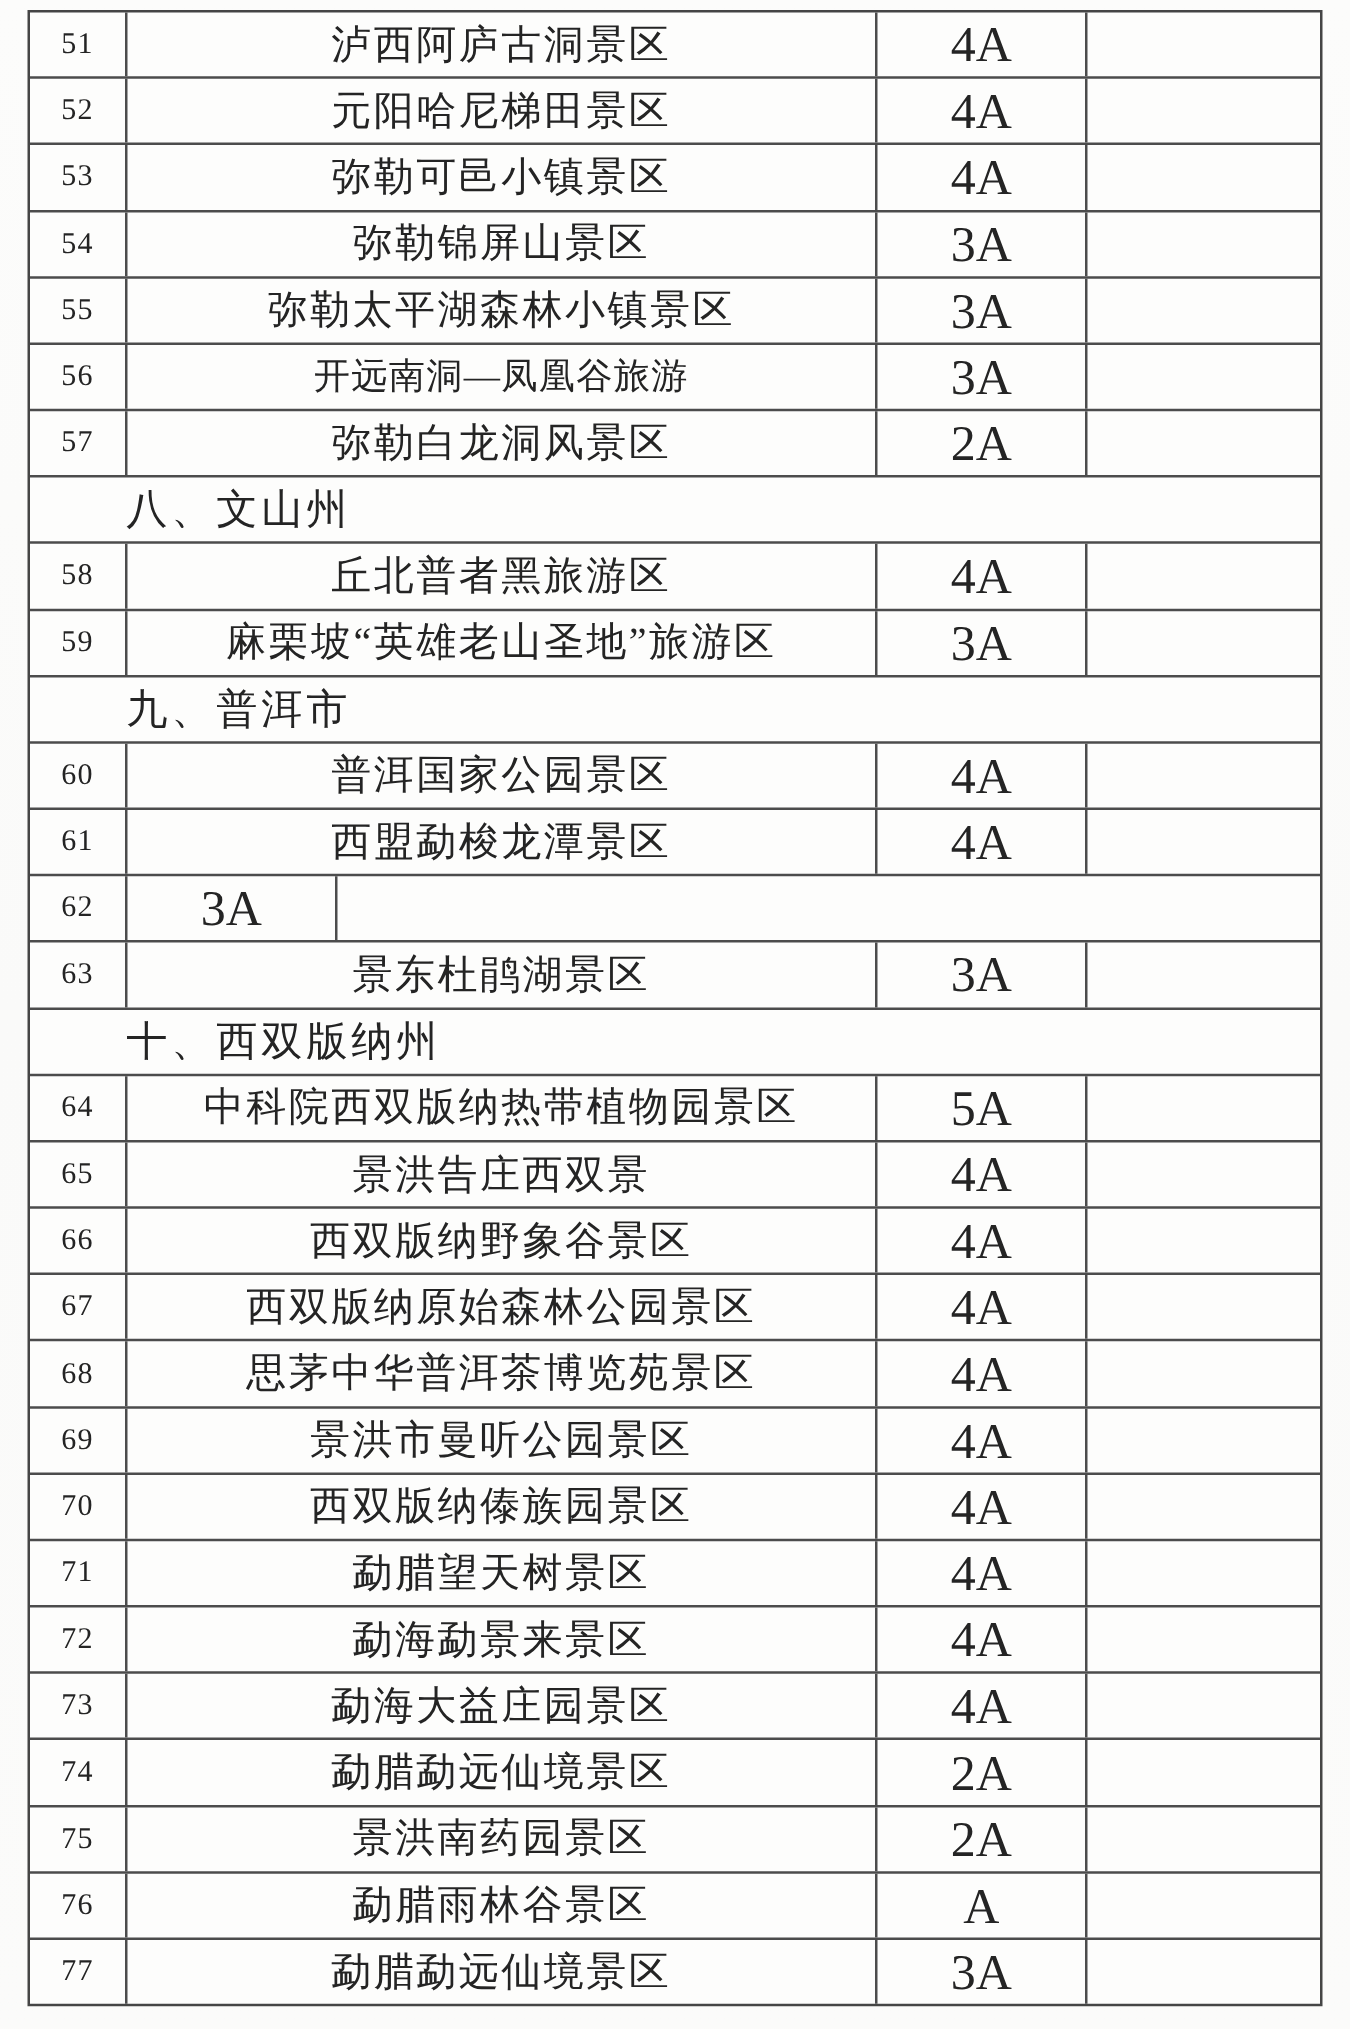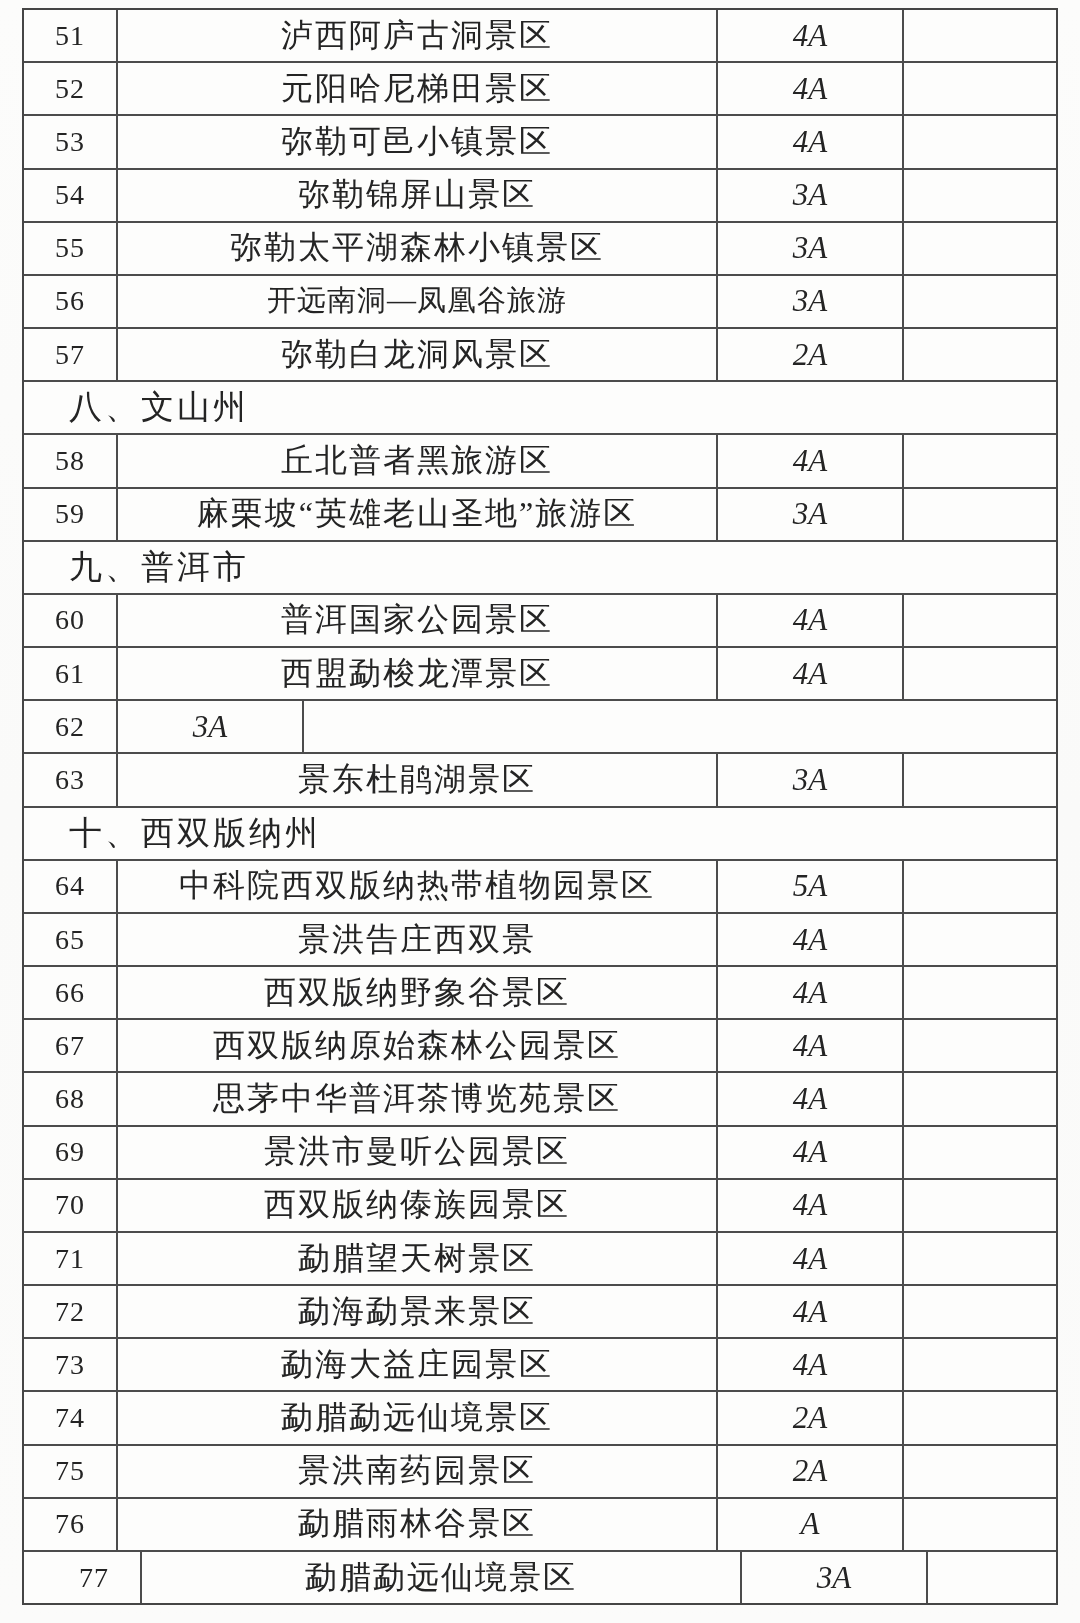--- a/index.html
+++ b/index.html
@@ -31,53 +31,52 @@
     flex-direction: column;
     background: #fdfdfc;
   }
   .row {
     flex: 1 1 0;
     display: flex;
     box-sizing: border-box;
     border-bottom: 2px solid #4c4c4c;
     min-height: 0;
   }
-  .row:last-child { border-bottom: none; padding-left: 24px; }
+  .row:last-child { border-bottom: none; }
   .cell {
     box-sizing: border-box;
     border-right: 2px solid #4c4c4c;
     display: flex;
     align-items: center;
     justify-content: center;
     overflow: hidden;
     white-space: nowrap;
   }
   .cell.num {
-    width: 94px;
-    font-size: 28px;
+    width: 78px;
+    font-size: 24px;
     letter-spacing: 1px;
   }
   .cell.name {
     width: 600px;
     font-size: 32px;
     letter-spacing: 2px;
   }
   .row.small .cell.name { font-size: 29px; letter-spacing: 1px; }
   .cell.grade {
-    width: 186px;
-    font-size: 31px;
-    font-style: italic;
+    width: 168px;
+    font-size: 40px;
   }
   .cell.remark {
     flex: 1 1 auto;
     border-right: none;
   }
   .row.section {
     align-items: center;
-    padding-left: 45px;
+    padding-left: 77px;
   }
   .section-label {
     font-size: 33px;
     letter-spacing: 3px;
     white-space: nowrap;
   }
 </style>
 </head>
 <body>
 

